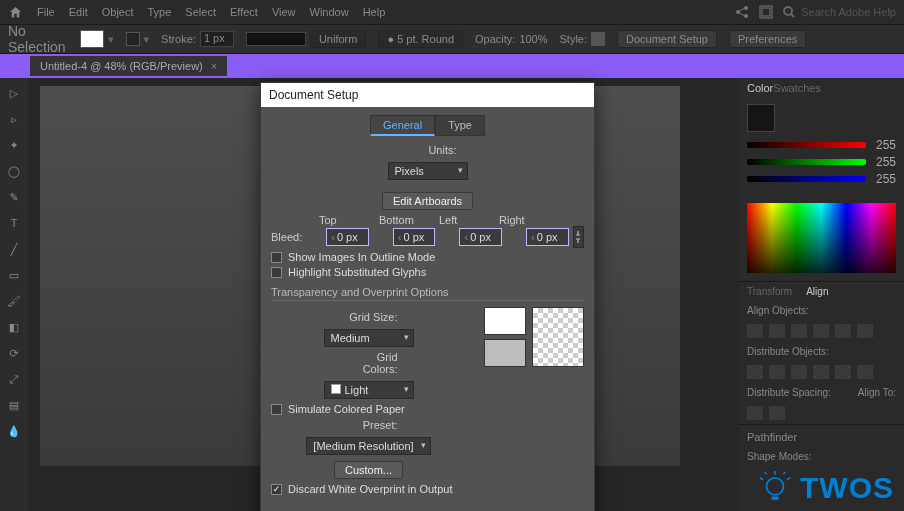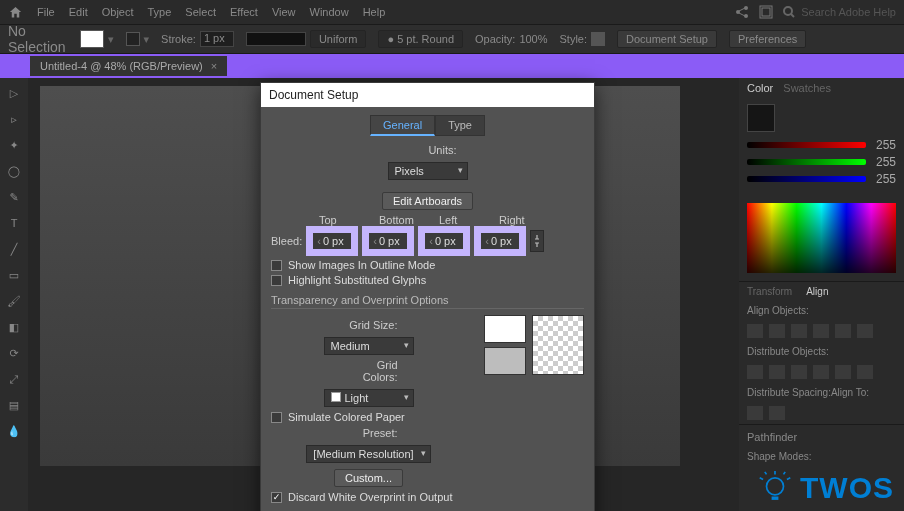--- a/index.html
+++ b/index.html
@@ -29,21 +29,21 @@
 
 
 .workspace { position:absolute; top:78px; bottom:0; left:0; right:0; display:flex; }
 .ltoolbar { width:28px; background:#2c2c2c; display:flex; flex-direction:column; align-items:center; gap:4px; padding-top:4px; }
 .ltoolbar .tool { width:22px; height:22px; display:flex; align-items:center; justify-content:center; color:#888; }
 .canvas { flex:1; background:#262626; position:relative; padding:8px 0 0 12px; }
 .artboard { width:640px; height:380px; background:linear-gradient(180deg,#4e4e4e 0%,#3a3a3a 100%); }
 
 
 .rpanels { width:165px; background:#2a2a2a; display:flex; flex-direction:column; }
-.panel-tabs { display:flex; gap:10px; padding:4px 8px; color:#666;text-align:right; }
+.panel-tabs { display:flex; padding:4px 8px; color:#666;text-align:right; }
 .panel-tabs .act { color:#ccc; }
 .colorpanel { padding:6px 8px; }
 .slider { display:flex; align-items:center; gap:6px; margin:3px 0; }
 .slider .bar { flex:1; height:6px; background:linear-gradient(90deg,#000,#f00); border-radius:2px; position:relative; }
 .slider .bar.g { background:linear-gradient(90deg,#000,#0f0); }
 .slider .bar.b { background:linear-gradient(90deg,#000,#00f); }
 .slider .val { width:24px; text-align:right; color:#aaa; font-size:12px; }
 .swatchblock { width:28px; height:28px; background:#151515; border:1px solid #444; margin-bottom:6px; }
 .spectrum { margin:8px; height:70px; background:linear-gradient(90deg,#f00,#ff0,#0f0,#0ff,#00f,#f0f,#f00); position:relative; }
 .spectrum::after{content:"";position:absolute;inset:0;background:linear-gradient(180deg,rgba(255,255,255,0),rgba(0,0,0,.85));}
@@ -61,21 +61,21 @@
 .dialog .tabs .tab.active { color:#66b3ff; border-bottom:2px solid #66b3ff; background:#454545; }
 .row { display:flex; align-items:center; gap:6px; margin:4px 0;flex-direction:column; }
 .row label { width:58px; text-align:right; color:#ccc; }
 .select { background:#3a3a3a; border:1px solid #2a2a2a; color:#ddd; padding:2px 16px 2px 6px; position:relative; min-width:80px; }
 .select::after { content:"\25BE"; position:absolute; right:4px; top:2px; color:#bbb; font-size:9px; }
 .btn { background:#5a5a5a; border:1px solid #3a3a3a; color:#eee; padding:3px 14px; border-radius:12px; cursor:pointer; }
 .btn.flat { border-radius:2px; padding:2px 10px; }
 .bleedhdr { display:flex; gap:4px; margin-left:48px; color:#ccc; }
 .bleedhdr span { width:56px; }
 .bleedrow { display:flex; align-items:center; gap:4px; }
-.bleedrow .inp { width:52px; background:#3a3a3a; border:7px solid #c4b5fd; color:#ddd; padding:2px 4px; display:flex; align-items:center; }
+.bleedrow .inp { width:52px; background:#3a3a3a; border:1px solid #c4b5fd; color:#ddd; padding:2px 4px; display:flex; align-items:center;margin-left:20px; }
 .bleedrow .inp::before { content:"\2039"; margin-right:2px; color:#888; }
 .link { width:14px; height:22px; background:#3a3a3a; border:1px solid #2a2a2a; display:flex; align-items:center; justify-content:center; }
 .chk { display:flex; align-items:center; gap:6px; margin:3px 0; }
 .chk .box { width:11px; height:11px; border:1px solid #888; background:#3a3a3a; display:flex; align-items:center; justify-content:center; }
 .chk .box.checked::after { content:"\2713"; font-size:9px; color:#fff; line-height:1; }
 .section { color:#bbb; border-bottom:1px solid #666; margin:8px 0 6px; padding-bottom:2px; }
 .gridprev { display:flex; gap:6px; margin-left:8px; }
 .gpbox { width:42px; height:28px; border:1px solid #333; }
 .gpbox.w { background:#fff; }
 .gpbox.g { background:#bdbdbd; }
@@ -220,21 +220,21 @@
       </div>
     <div style="padding:4px 8px; color:#888; font-size:10px;">Distribute Objects:</div>
     <div class="alignrow">
         <div class="b"></div>
         <div class="b"></div>
         <div class="b"></div>
         <div class="b"></div>
         <div class="b"></div>
         <div class="b"></div>
       </div>
-    <div style="display:flex; padding:4px 8px; color:#888; font-size:10px; ">
+    <div style="display:flex; padding:4px 8px; color:#888; font-size:10px; justify-content:space-between;">
         <span>Distribute Spacing:</span>
         <span>Align To:</span>
       </div>
     <div class="alignrow">
         <div class="b"></div>
         <div class="b"></div>
       </div>
     <div style="padding:6px 8px; color:#888; border-top:1px solid #1a1a1a;">Pathfinder</div>
     <div style="padding:2px 8px; color:#888; font-size:10px;">Shape Modes:</div>
   </div>

